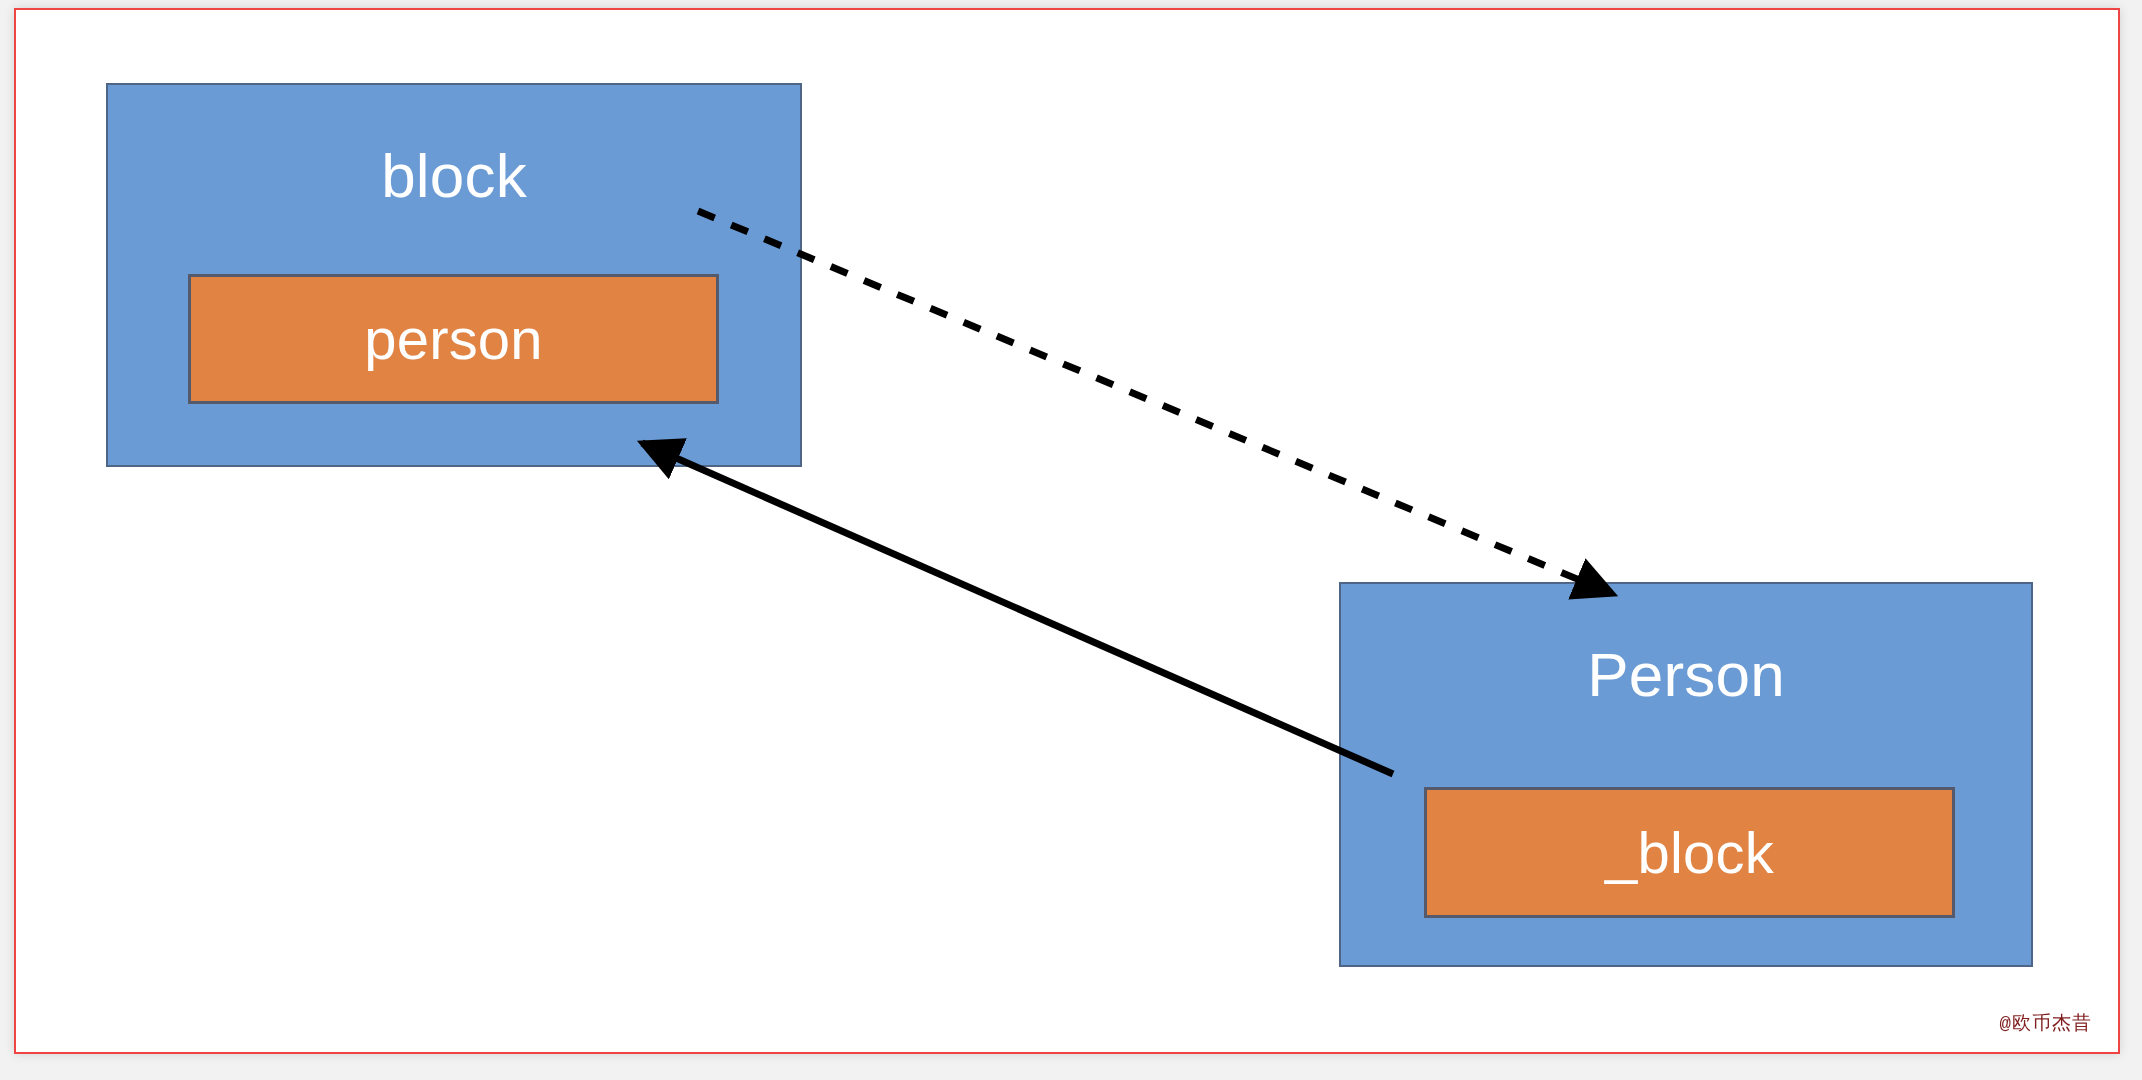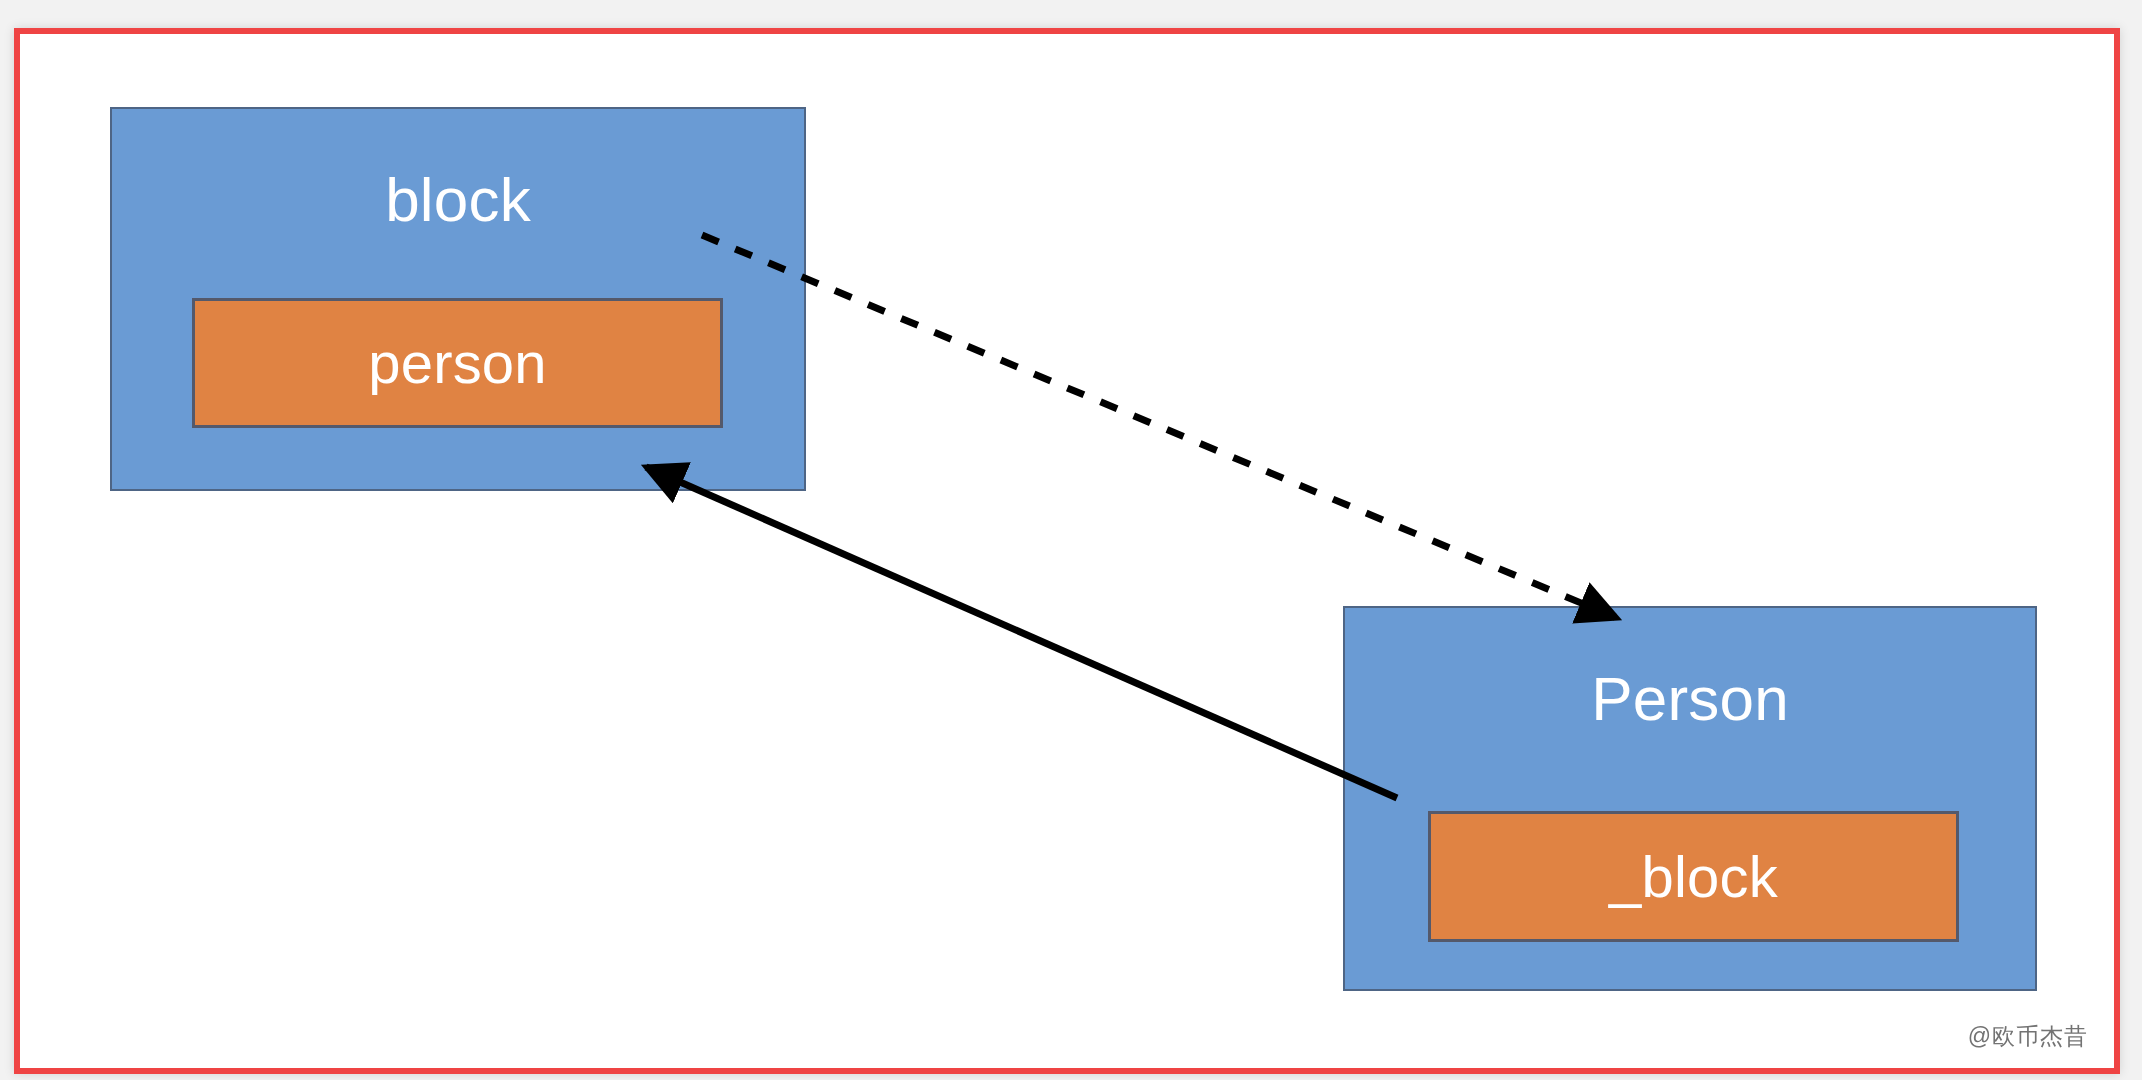--- a/index.html
+++ b/index.html
@@ -17,25 +17,25 @@
   
   #canvas {
     position: relative;
     width: 2142px;
     height: 1080px;
     background: #f2f2f2;
   }
   #paper {
     position: absolute;
     left: 14px;
-    top: 28px;
+    top: 8px;
     width: 2106px;
     height: 1046px;
     background: #ffffff;
-    border: 6px solid #ef4444;
+    border: 2px solid #ef4444;
     box-shadow: 0 0 10px rgba(0,0,0,0.13);
     box-sizing: border-box;
   }
 
   
   #surface {
     position: absolute;
     inset: 0;
   }
 
@@ -123,25 +123,25 @@
     position: absolute;
     inset: 0;
     pointer-events: none;
   }
 
   
   #watermark {
     position: absolute;
     right: 26px;
     bottom: 16px;
-    font-size: 23px;
-    color: #737373;
+    font-size: 19px;
+    color: #7f1d1d;
     letter-spacing: 1px;
     white-space: nowrap;
-    font-family: Liberation Sans, sans-serif;
+    font-family: Liberation Mono, monospace;
   }
 </style>
 </head>
 <body>
 
 <div id="canvas">
   <div id="paper">
     <div id="surface">
 
       <div class="class-box" id="box-block" style="left: 90px; top: 73px; width: 696px; height: 384px; background: rgb(106, 155, 212); border-color: rgb(78, 101, 133);">

